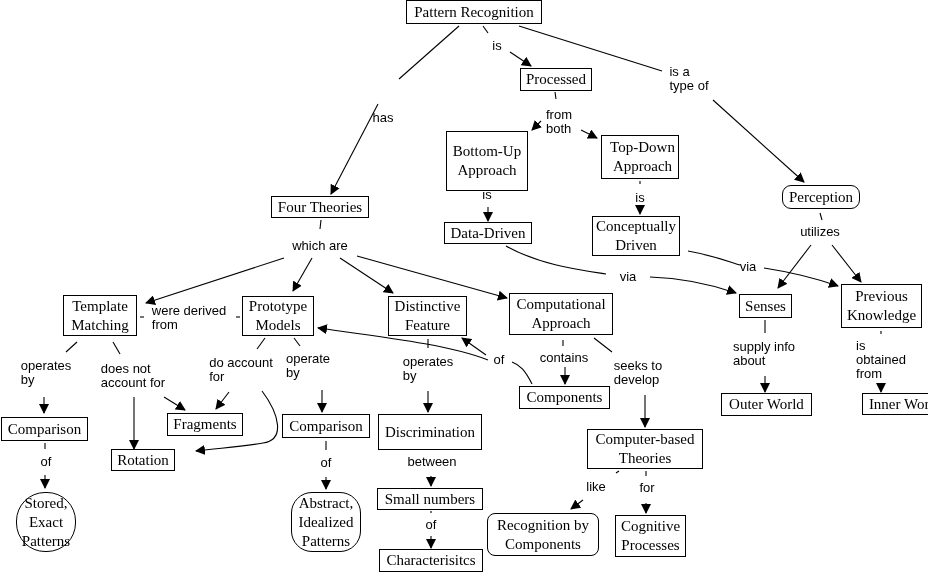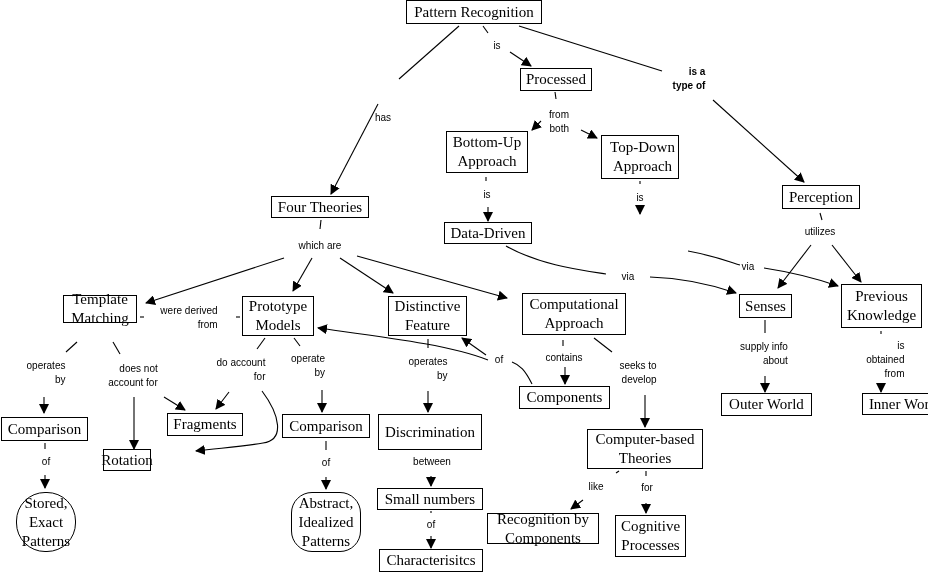--- a/index.html
+++ b/index.html
@@ -5,22 +5,22 @@
   html, body { margin:0; padding:0; background:#ffffff; }
   #canvas { position:relative; width:928px; height:574px; overflow:hidden; background:#ffffff; }
   #edges { position:absolute; left:0; top:0; width:928px; height:574px; }
   .node {
     position:absolute; box-sizing:border-box; border:1.3px solid #000; background:#fff;
     font-family:"Liberation Serif", serif; font-size:15px; line-height:19px; color:#000;
     text-align:center; white-space:pre-line; padding:0 3px;
     display:flex; align-items:center; justify-content:center;
   }
   .lbl {
-    position:absolute; font-family:"Liberation Sans", sans-serif; font-size:10px; line-height:14px;
-    color:#000; text-align:right; white-space:pre-line; transform:translate(-50%,-50%); background:transparent;
+    position:absolute; font-family:"Liberation Sans", sans-serif; font-size:13px; line-height:14px;
+    color:#000; text-align:left; white-space:pre-line; transform:translate(-50%,-50%); background:transparent;
   }
 </style>
 </head>
 <body>
 
 <div id="canvas">
   <svg id="edges" viewBox="0 0 928 574">
     <defs>
       <marker id="ah" markerWidth="10" markerHeight="10" refX="9" refY="5" orient="auto" markerUnits="userSpaceOnUse">
         <path d="M0,0 L10,5 L0,10 z" fill="#000"></path>
@@ -87,64 +87,66 @@
       <path d="M431,536 L431,548" marker-end="url(#ah)"></path>
       <path d="M619,471 L616,473"></path>
       <path d="M583,500 L571,509" marker-end="url(#ah)"></path>
       <path d="M646,471 L646,476"></path>
       <path d="M646,503 L646,513" marker-end="url(#ah)"></path>
     </g>
   </svg>
 
   <div class="node" style="left:406px;top:0px;width:136px;height:24px;">Pattern Recognition</div>
   <div class="node" style="left:520px;top:68px;width:72px;height:23px;">Processed</div>
-  <div class="node" style="left:446px;top:131px;width:82px;height:42px;">Bottom-Up
+  <div class="node" style="left:446px;top:131px;width:82px;height:60px;">Bottom-Up
 Approach</div>
   <div class="node" style="left:601px;top:135px;width:78px;height:44px;padding-left:8px;">Top-Down
 Approach</div>
   <div class="node" style="left:444px;top:222px;width:88px;height:22px;">Data-Driven</div>
+  <div class="node" style="left:592px;top:216px;width:88px;height:40px;">Conceptually
+Driven</div>
   <div class="node" style="left:271px;top:196px;width:98px;height:22px;">Four Theories</div>
-  <div class="node" style="left:782px;top:185px;width:78px;height:24px;">Perception</div>
-  <div class="node" style="left:63px;top:295px;width:74px;height:28px;">Template
+  <div class="node" style="left:782px;top:185px;width:78px;height:24px;border-radius:9px;">Perception</div>
+  <div class="node" style="left:63px;top:295px;width:74px;height:41px;">Template
 Matching</div>
   <div class="node" style="left:242px;top:296px;width:72px;height:40px;">Prototype
 Models</div>
   <div class="node" style="left:388px;top:296px;width:79px;height:40px;">Distinctive
 Feature</div>
-  <div class="node" style="left:522px;top:293px;width:104px;height:42px;">Computational
+  <div class="node" style="left:509px;top:293px;width:104px;height:42px;">Computational
 Approach</div>
   <div class="node" style="left:739px;top:294px;width:53px;height:24px;">Senses</div>
   <div class="node" style="left:841px;top:284px;width:81px;height:44px;">Previous
 Knowledge</div>
   <div class="node" style="left:519px;top:386px;width:91px;height:23px;">Components</div>
   <div class="node" style="left:1px;top:417px;width:87px;height:24px;">Comparison</div>
   <div class="node" style="left:167px;top:413px;width:76px;height:23px;">Fragments</div>
   <div class="node" style="left:282px;top:414px;width:88px;height:24px;">Comparison</div>
   <div class="node" style="left:378px;top:414px;width:104px;height:36px;">Discrimination</div>
-  <div class="node" style="left:103px;top:449px;width:48px;height:22px;">Rotation</div>
+  <div class="node" style="left:111px;top:449px;width:64px;height:22px;">Rotation</div>
   <div class="node" style="left:721px;top:393px;width:91px;height:23px;">Outer World</div>
   <div class="node" style="left:839px;top:393px;width:86px;height:22px;margin-left:23px;">Inner World</div>
   <div class="node" style="left:587px;top:429px;width:116px;height:40px;">Computer-based
 Theories</div>
   <div class="node" style="left:16px;top:492px;width:60px;height:60px;border-radius:29px;">Stored,
 Exact
 Patterns</div>
   <div class="node" style="left:291px;top:492px;width:70px;height:60px;border-radius:21px;">Abstract,
 Idealized
 Patterns</div>
   <div class="node" style="left:377px;top:488px;width:106px;height:22px;">Small numbers</div>
   <div class="node" style="left:379px;top:549px;width:104px;height:23px;">Characterisitcs</div>
-  <div class="node" style="left:487px;top:513px;width:112px;height:31px;">Recognition by
+  <div class="node" style="left:487px;top:513px;width:112px;height:43px;border-radius:8px;">Recognition by
 Components</div>
   <div class="node" style="left:615px;top:515px;width:71px;height:42px;">Cognitive
 Processes</div>
 
   <div class="lbl" style="left:497px;top:46px;">is</div>
   <div class="lbl" style="left:383px;top:92px;margin-top:26px;">has</div>
-  <div class="lbl" style="left:689px;top:79px;font-weight:bold;">is a
+  <div class="lbl" style="left:689px;top:79px;">is a
 type of</div>
   <div class="lbl" style="left:559px;top:122px;">from
 both</div>
   <div class="lbl" style="left:487px;top:195px;">is</div>
   <div class="lbl" style="left:640px;top:198px;">is</div>
   <div class="lbl" style="left:320px;top:246px;">which are</div>
   <div class="lbl" style="left:820px;top:232px;">utilizes</div>
   <div class="lbl" style="left:628px;top:277px;">via</div>
   <div class="lbl" style="left:748px;top:267px;">via</div>
   <div class="lbl" style="left:189px;top:318px;">were derived

